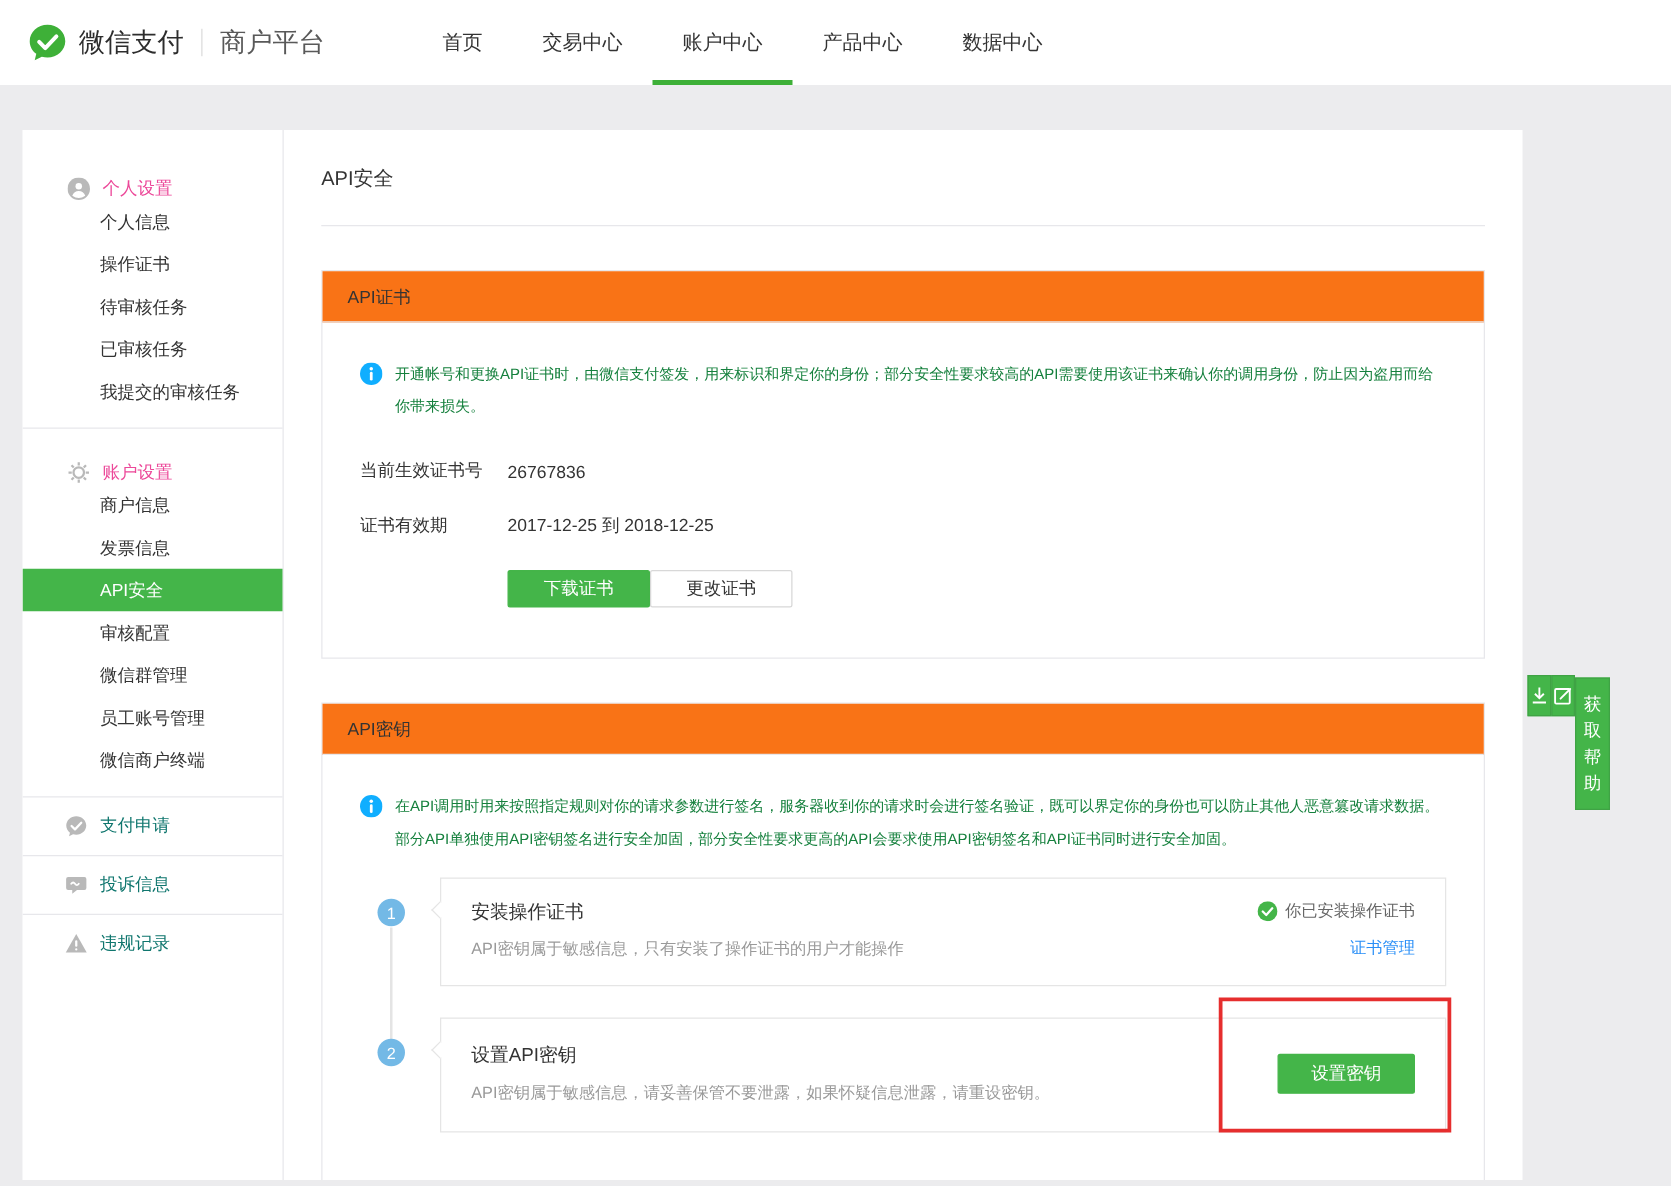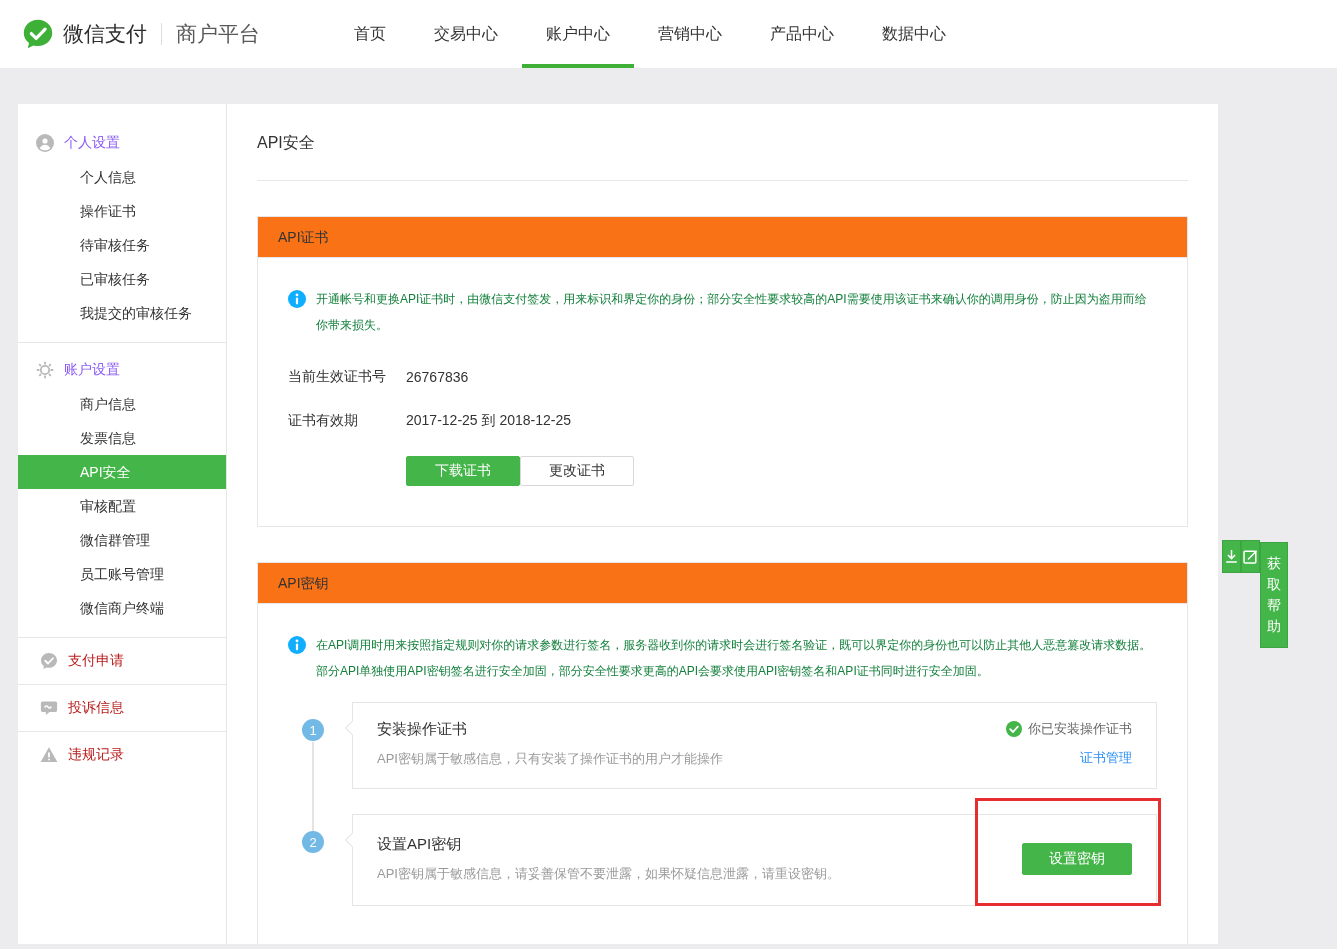--- a/index.html
+++ b/index.html
@@ -17,26 +17,26 @@
   .nav-item{font-size:16px;color:#333;height:100%;display:flex;align-items:center;padding:0 24px;position:relative;cursor:pointer;white-space:nowrap}
   .nav-item.active::after{content:"";position:absolute;left:0;right:0;bottom:0;height:4px;background:#3eb038}
 
   
   .page{position:absolute;left:18px;top:104px;width:1200px;height:840px;background:#fff;display:flex;overflow:hidden}
 
   
   .sidebar{width:209px;border-right:1px solid #e7e7eb;padding-top:22px;flex-shrink:0}
   .side-section{padding-bottom:12px}
   .side-section + .side-section{border-top:1px solid #e7e7eb;padding-top:10px}
-  .side-header{height:34px;display:flex;align-items:center;padding-left:18px;color:#8b5cf6;font-size:14px}
+  .side-header{height:34px;display:flex;align-items:flex-end;padding-left:36px;color:#ec4899;font-size:14px}
   .icon{display:inline-flex;align-items:center;justify-content:center}
   .side-header .icon{width:18px;height:18px;margin-right:10px}
   .side-item{height:34px;line-height:34px;padding-left:62px;font-size:14px;color:#333;cursor:pointer;white-space:nowrap}
   .side-item.active{background:#44b549;color:#fff}
-  .side-link{height:47px;border-top:1px solid #e7e7eb;display:flex;align-items:center;padding-left:22px;font-size:14px;color:#b91c1c;cursor:pointer}
+  .side-link{height:47px;border-top:1px solid #e7e7eb;display:flex;align-items:center;padding-left:34px;font-size:14px;color:#0f766e;cursor:pointer}
   .side-link .icon{width:18px;height:18px;margin-right:10px}
 
   
   .main{flex:1;padding:0 30px;min-width:0}
   .page-title{padding:29px 0 26px;font-size:16px;color:#333;border-bottom:1px solid #e7e7eb}
   .card{border:1px solid #e7e7eb;margin-top:35px}
   .card-header{background:#f97316;border-bottom:1px solid #e7e7eb;padding:10px 20px;font-size:14px;color:#333;line-height:20px}
   .card-body{padding:28px 30px 40px}
   .card.key .card-body{padding:28px 30px 60px}
   .info-row{display:flex}
@@ -90,21 +90,20 @@
       </svg>
     </span>
     <span class="logo-text">微信支付</span>
     <span class="logo-sep"></span>
     <span class="logo-portal">商户平台</span>
   </div>
   <nav class="nav">
     <div class="nav-item">首页</div>
     <div class="nav-item">交易中心</div>
     <div class="nav-item active">账户中心</div>
-    <div class="nav-item">营销中心</div>
     <div class="nav-item">产品中心</div>
     <div class="nav-item">数据中心</div>
   </nav>
 </header>
 
 <div class="page">
 
   <aside class="sidebar">
     <div class="side-section">
       <div class="side-header">

